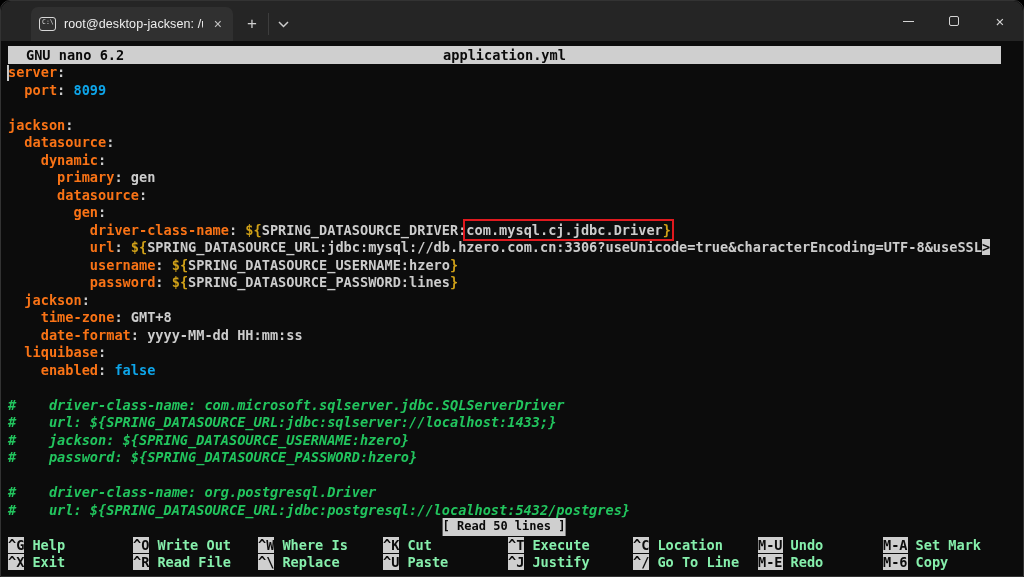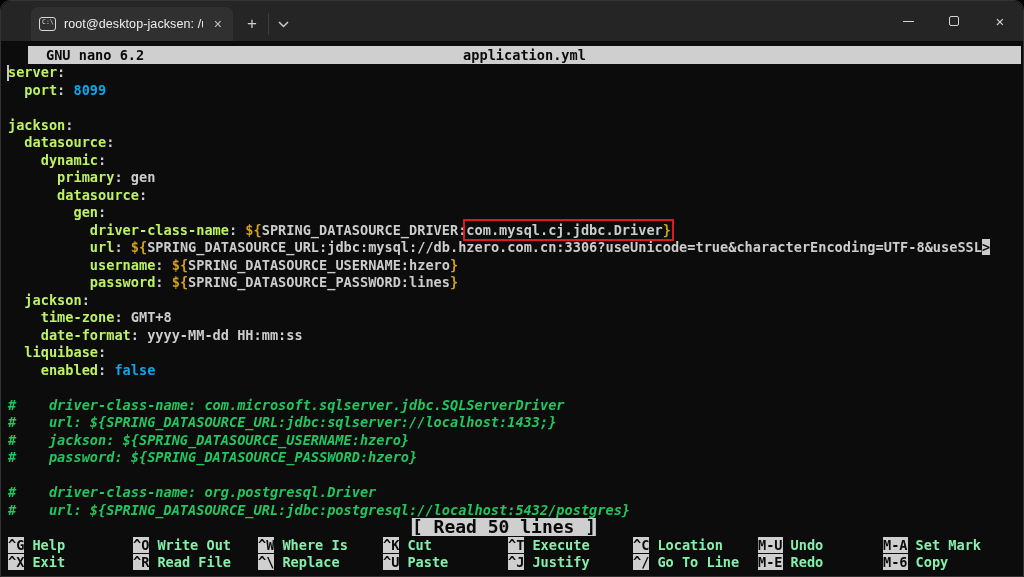--- a/index.html
+++ b/index.html
@@ -42,40 +42,40 @@
   }
   .win-controls { position:absolute; right:0; top:0; height:40px; display:flex; }
   .win-btn { width:46px; height:40px; display:flex; align-items:center; justify-content:center; }
   .glyph-min { width:11px; height:1px; background:#d4d4d4; }
   .glyph-max { width:10px; height:10px; border:1px solid #d4d4d4; border-radius:2px; }
   .glyph-close { color:#d4d4d4; font-size:15px; line-height:15px; }
   
   .terminal { position:absolute; top:40px; left:0; width:1024px; height:537px; background:#0c0c0c; }
   .nano-header {
     position:absolute; top:5px; left:7px; width:993px; height:18px;
-    background:#cfcfcf; color:#0a0a0a; font-size:13.6px; line-height:18px; font-weight:bold;margin-left:20px;
+    background:#cfcfcf; color:#0a0a0a; font-size:13.6px; line-height:18px; font-weight:bold;
   }
   .nano-version { position:absolute; left:18px; }
   .nano-filename { position:absolute; left:0; width:100%; text-align:center; }
   .editor {
     position:absolute; top:23px; left:7px; width:1010px;
     font-family:"DejaVu Sans Mono", monospace; font-size:13.6px; line-height:17.5px;
     font-weight:bold; color:#cccccc; white-space:pre;
   }
   .cursor { position:absolute; left:6px; top:24px; width:2px; height:16px; background:#c8c8c8; }
-  .c-k { color:#bef264; }
+  .c-k { color:#f97316; }
   .c-d { color:#cccccc; }
   .c-n { color:#0ea5e9; }
   .c-y { color:#cfa018; }
   .c-c { color:#22c55e; font-style:italic; }
   .c-m { background:#cccccc; color:#0c0c0c; }
   .redbox { outline:2px solid #e0191e; outline-offset:1px;margin-top:18px; }
   .nano-status {
     position:absolute; top:477px; left:503px; transform:translateX(-50%);
-    background:#cfcfcf; color:#0a0a0a; font-size:18px; line-height:17.5px;
+    background:#cfcfcf; color:#0a0a0a; font-size:12px; line-height:17.5px;
     font-weight:bold; white-space:pre;
   }
   .helpbar {
     position:absolute; top:495.5px; left:7px;
     display:grid; grid-template-columns:repeat(8,125px); grid-auto-rows:17.5px;
     font-size:13.6px; line-height:17.5px; font-weight:bold; white-space:pre;
   }
   .help-key { background:#cfcfcf; color:#0c0c0c; }
   .help-label { color:#86efac; margin-left:8px; }
 </style>

